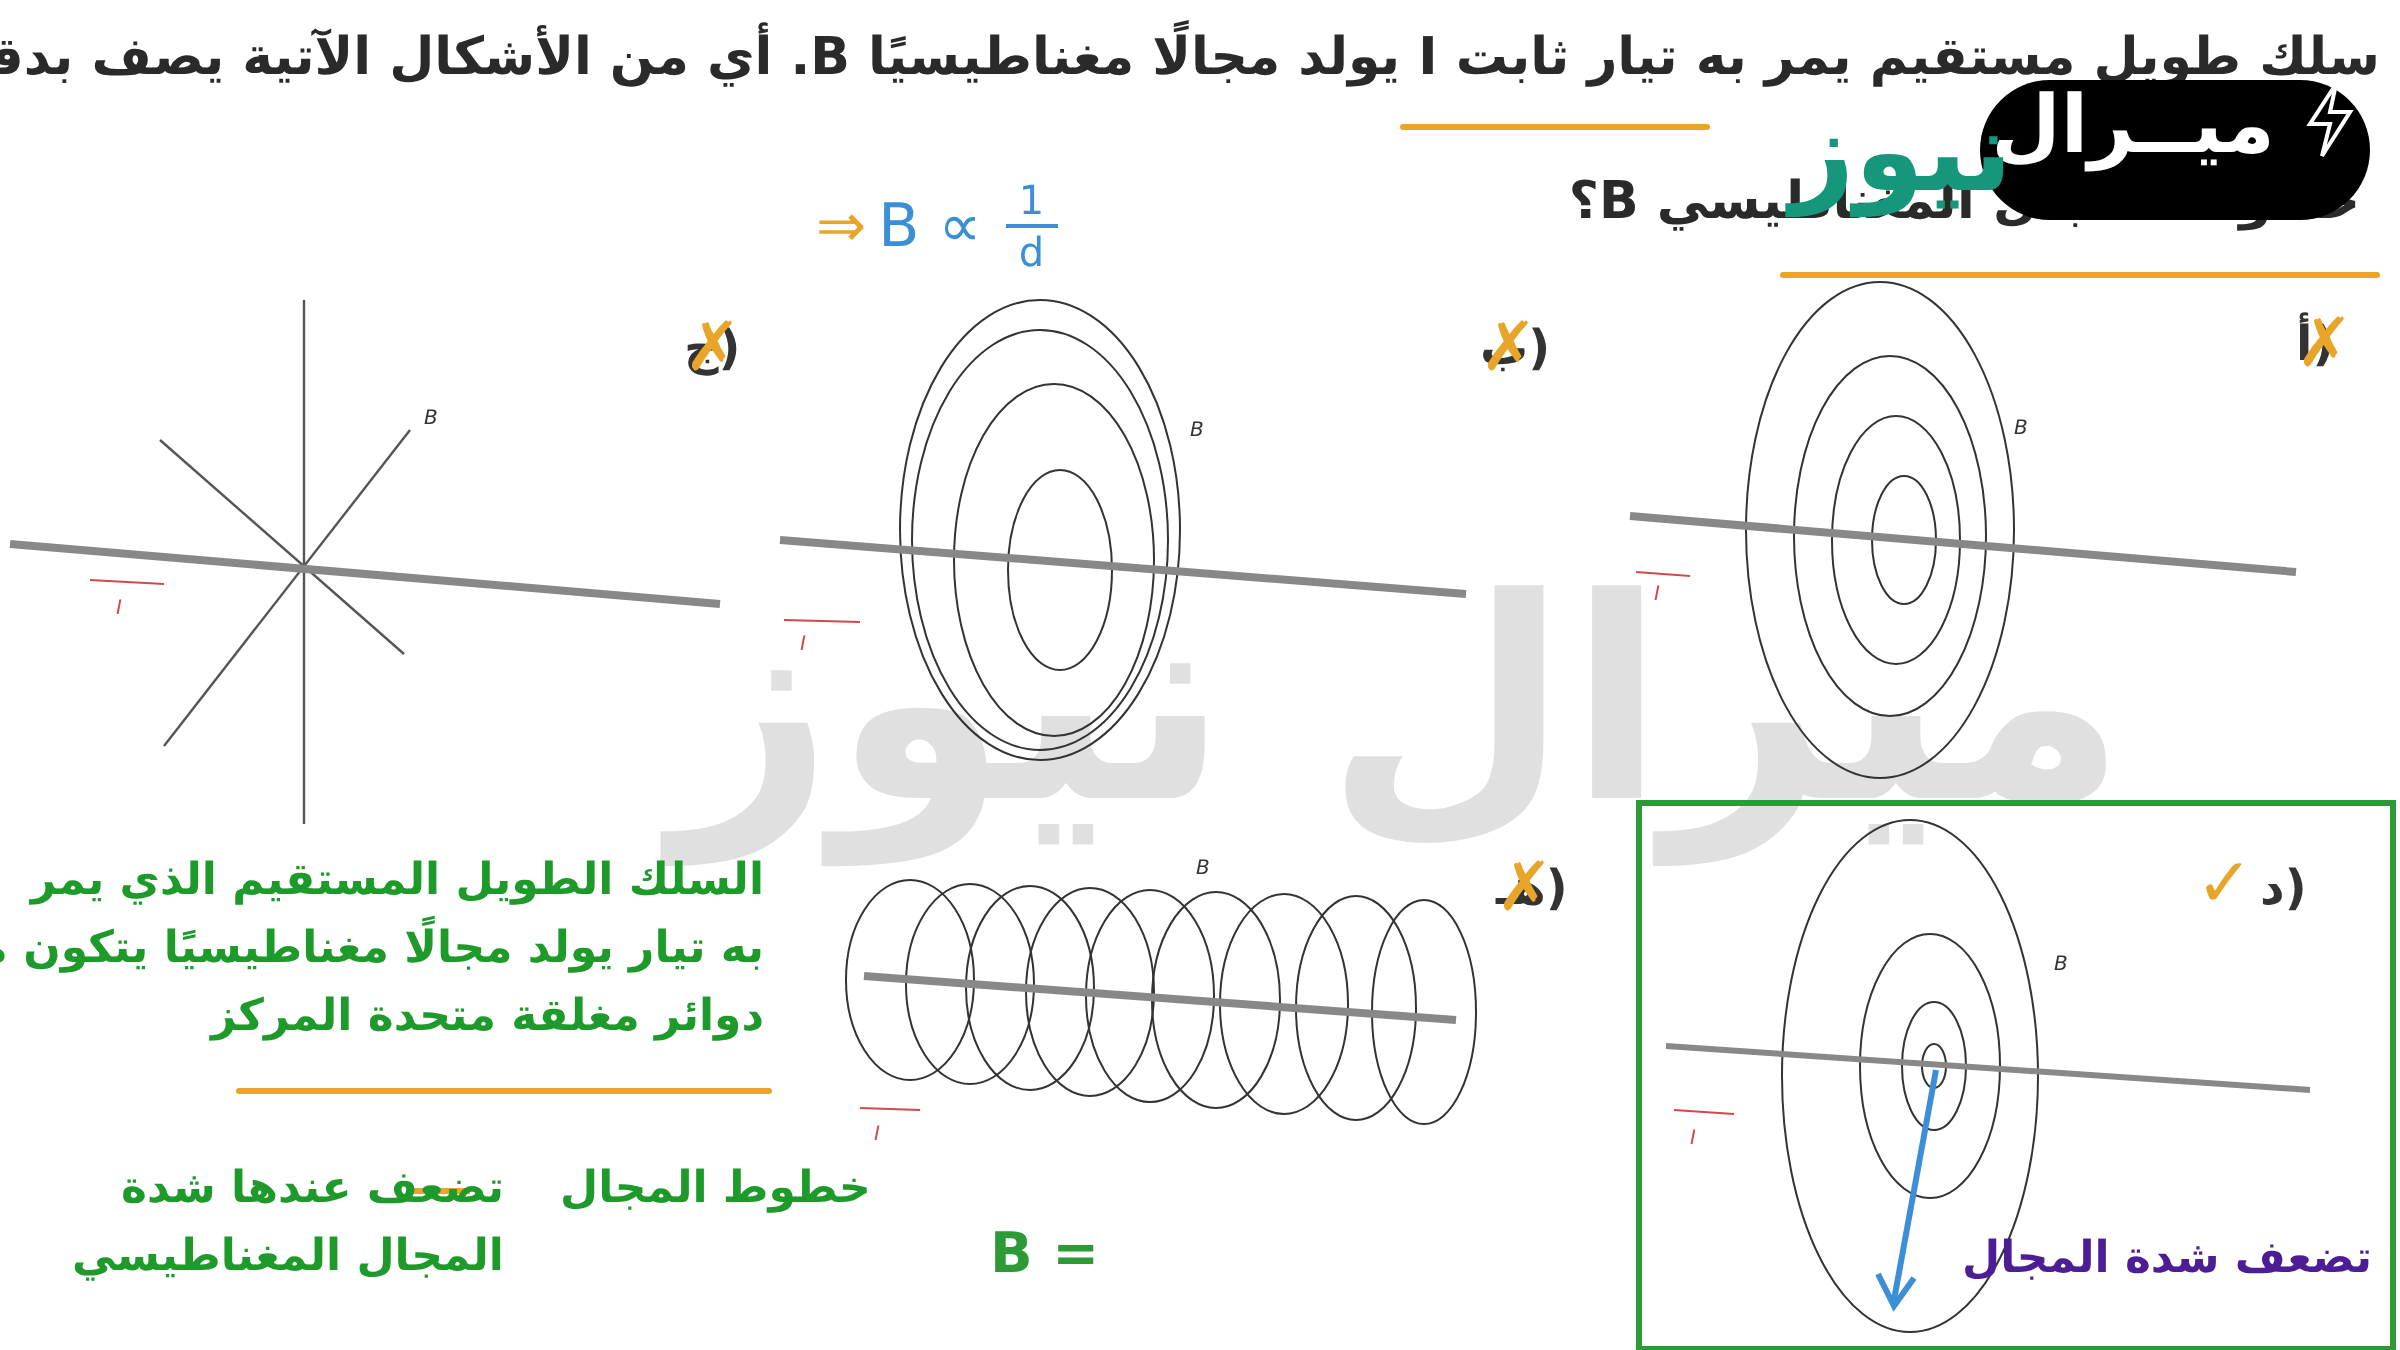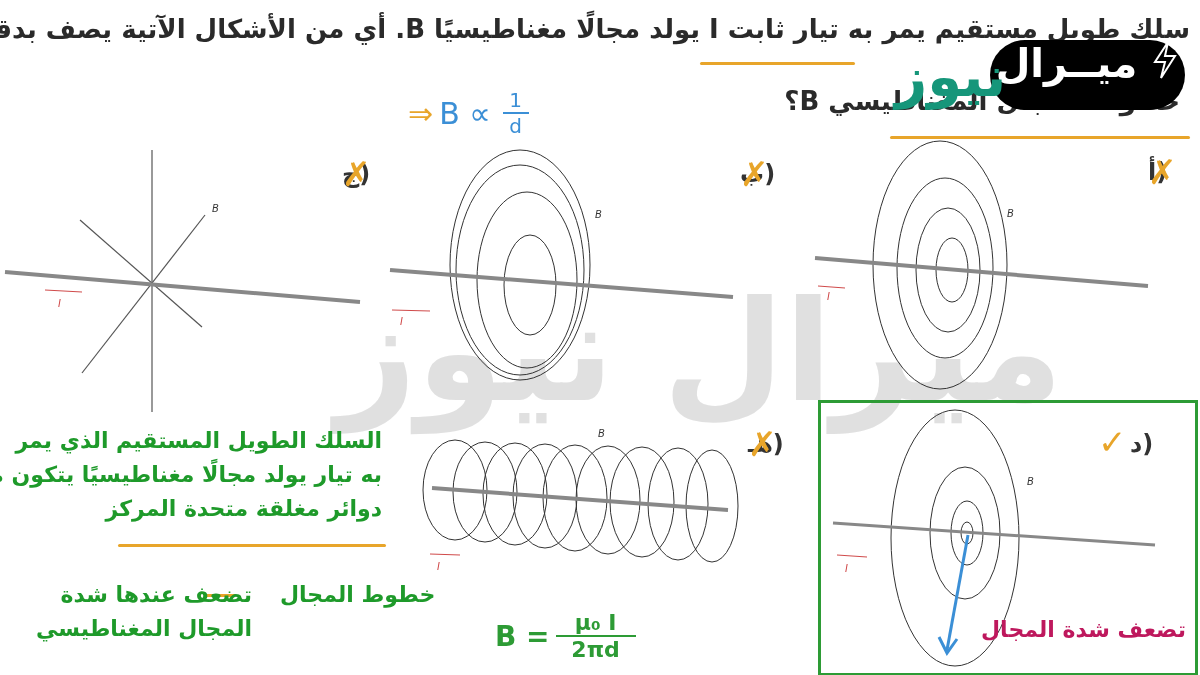--- a/index.html
+++ b/index.html
@@ -8,21 +8,21 @@
   .abs { position:absolute; }
   .q-text { color:#2a2a2a; font-size:26px; direction:rtl; white-space:nowrap; font-weight:bold; letter-spacing:0px;}
   .green-note { color:#1e9a2a; font-size:22px; font-weight:bold; direction:rtl; white-space:nowrap; line-height:34px; }
   .underline-orange { background:#e8a52a; height:3px; border-radius:2px; }
   .opt-label { font-size:24px; font-weight:bold; color:#333; }
   .cross { color:#e8a52a; font-size:34px; font-weight:bold; }
   .logo-pill { background:#000000; border-radius:36px; color:#fff; font-size:40px; font-weight:bold; display:flex; justify-content:center; gap:14px; }
   .logo-side { color:#16967a; font-size:56px; font-weight:bold; }
   .blue-formula { color:#3b8fd6; font-size:30px; }
   .green-box { border:3px solid #2d9b35; }
-  .blue-note { color:#be185d; font-size:22px; font-weight:bold; direction:rtl; white-space:nowrap; }
+  .blue-note { color:#4c1d95; font-size:22px; font-weight:bold; direction:rtl; white-space:nowrap; }
   .formula-green { color:#2d9b35; font-weight:bold; }
   .watermark { color:#c8c8c8; font-size:140px; font-weight:bold; opacity:0.55; direction:rtl; white-space:nowrap; }
 </style>
 </head>
 <body>
 
 <div class="abs q-text" style="right:10px; top:14px;">سلك طويل مستقيم يمر به تيار ثابت I يولد مجالًا مغناطيسيًا B. أي من الأشكال الآتية يصف بدقة</div>
 <div class="abs underline-orange" style="left:700px; top:62px; width:155px;"></div>
 <div class="abs q-text" style="right:20px; top:86px;">خطوط المجال المغناطيسي B؟</div>
 <div class="abs underline-orange" style="left:890px; top:136px; width:300px;"></div>
@@ -143,18 +143,13 @@
   <div>خطوط المجال</div>
 </div>
 <div class="abs" style="left:205px; top:594px; width:30px; height:3px; background:#e8a52a;"></div>
 <div class="abs green-note" style="left:15px; top:578px; text-align:right;margin-left:21px;">
   <div>تضعف عندها شدة</div>
   <div>المجال المغناطيسي</div>
 </div>
 
 <div class="abs formula-green" style="left:495px; top:610px; display:flex; align-items:center; gap:6px;">
   <span style="font-size:28px;">B =</span>
-  <span style="display:inline-flex; flex-direction:column; align-items:center; font-size:22px;">
-    <span>μ₀ I</span>
-    <span style="border-top:2px solid #2d9b35; width:80px;"></span>
-    <span>2πd</span>
-  </span>
 </div>
 
 </body></html>

